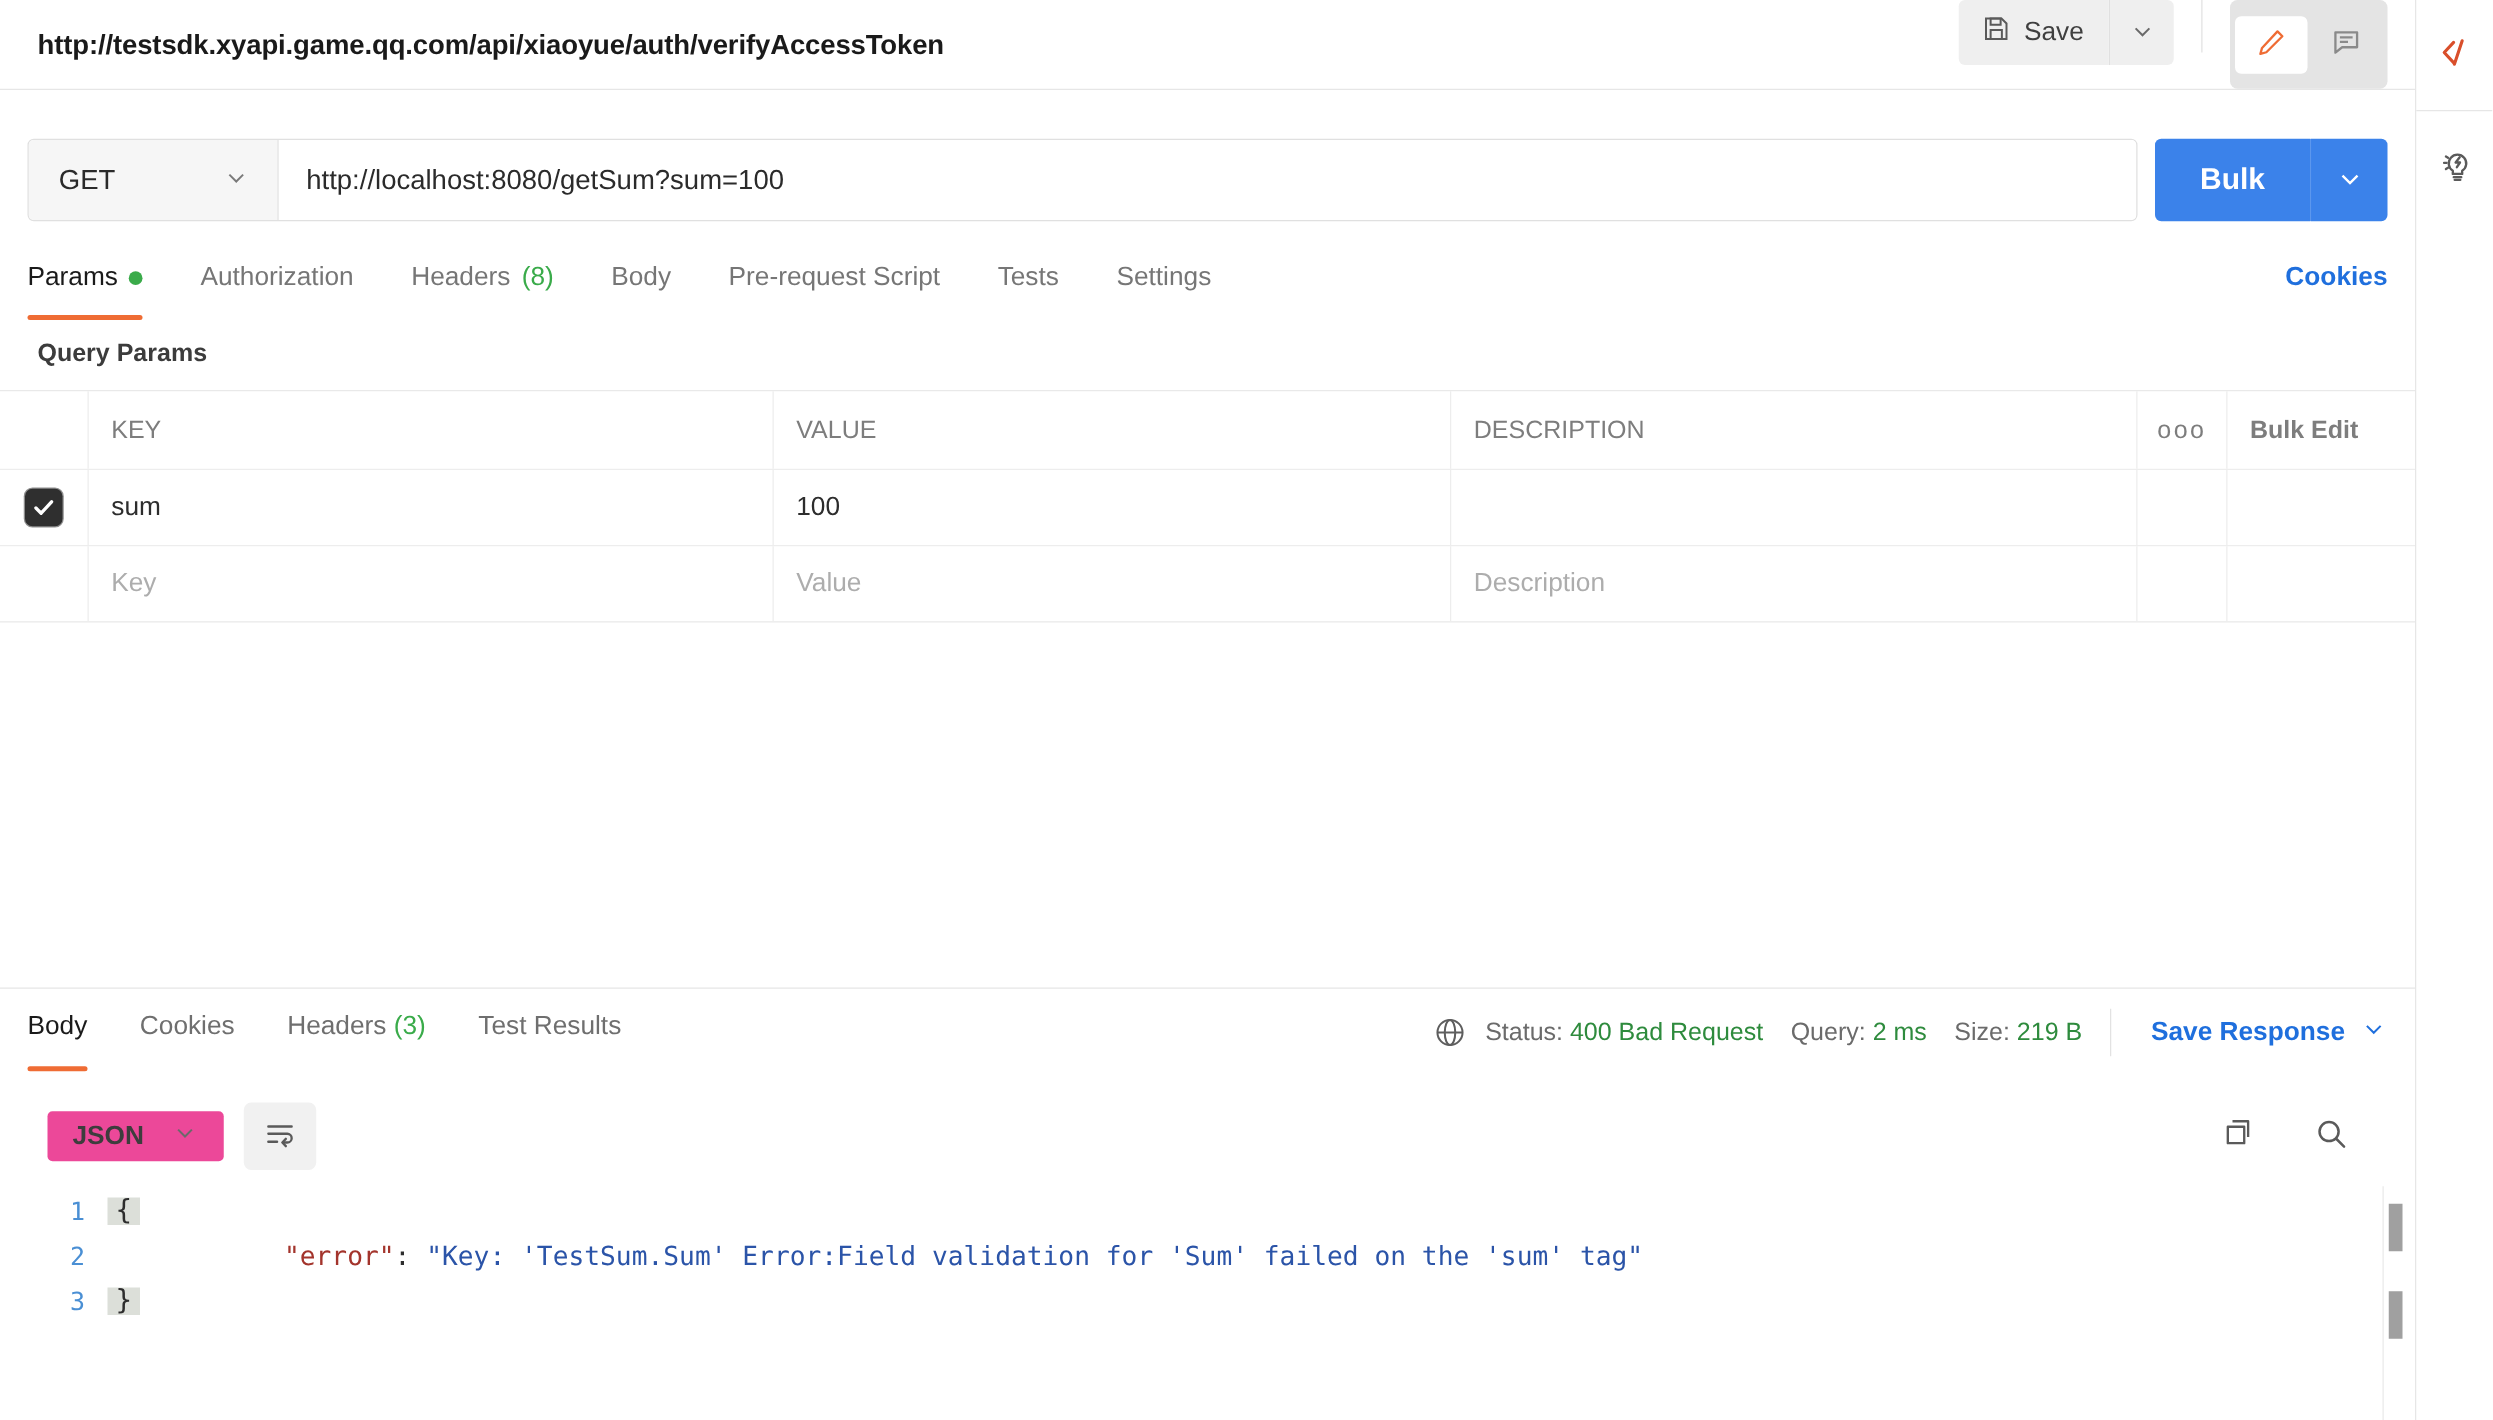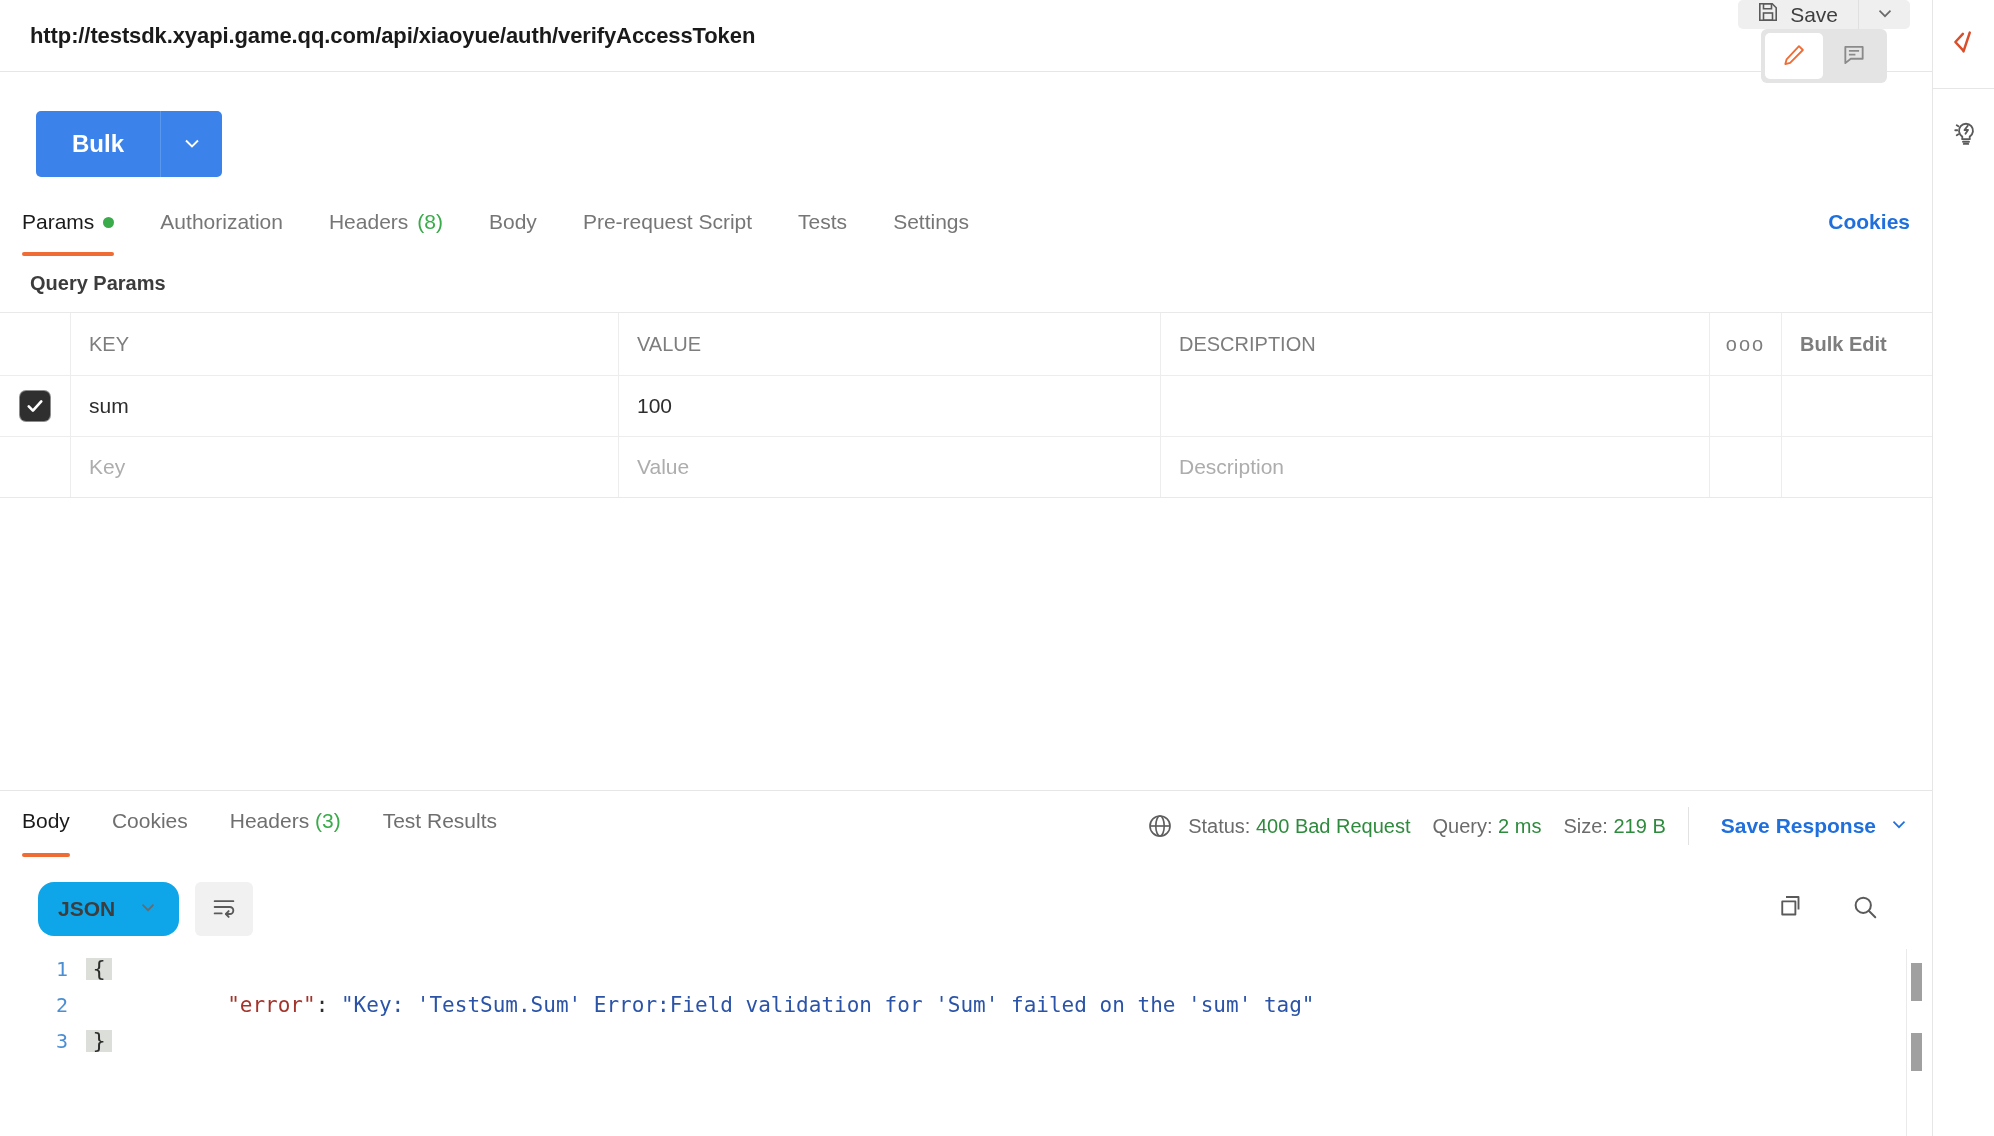--- a/index.html
+++ b/index.html
@@ -15,23 +15,22 @@
   .topbar {
     position: absolute; left: 0; top: 0; width: 1932px; height: 72px;
     border-bottom: 1px solid #e6e6e6;
     display: flex; align-items: center;
   }
   .req-title {
     margin-left: 30px; font-size: 22px; font-weight: 700; color: #1a1a1a;
     letter-spacing: -0.1px; white-space: nowrap;
   }
   .topbar-right {
-    margin-left: auto; display: flex; align-items: center; height: 100%;
+    margin-left: auto; display: flex; height: 100%;
     padding-right: 22px;
-    flex-direction: column;
   }
   .save-group { display: flex; align-items: stretch; height: 52px; }
   .save-btn {
     display: flex; align-items: center; gap: 10px;
     background: #efefef; border: none; border-radius: 5px 0 0 5px;
     padding: 0 20px 0 18px; font-size: 21px; color: #3f3f3f;
     font-family: "Liberation Sans", sans-serif; cursor: pointer;
   }
   .save-caret {
     background: #efefef; border: none; border-left: 1px solid #e0e0e0;
@@ -182,21 +181,21 @@
   }
   .seg {
     display: flex; background: #f1f1f1; border-radius: 6px; overflow: hidden; height: 54px;
   }
   .seg button {
     border: none; background: transparent; font-size: 21px; color: #7a7a7a;
     padding: 0 26px; cursor: pointer; font-family: "Liberation Sans", sans-serif;
   }
   .seg button.active { background: #e2e2e2; color: #1d1d1d; border-radius: 6px; }
   .fmt-sel {
-    margin-left: 16px; height: 54px; background: #0ea5e9; border-radius: 16px;
+    margin-left: 16px; height: 40px; background: #ec4899; border-radius: 4px;
     display: flex; align-items: center; gap: 22px; padding: 0 20px; cursor: pointer;
   }
   .fmt-sel span { font-size: 21px; color: #3d3d3d; font-weight: 700; }
   .wrap-btn {
     margin-left: 16px; width: 58px; height: 54px; background: #f1f1f1;
     border-radius: 6px; display: flex; align-items: center; justify-content: center;
     cursor: pointer;
   }
   .bodybar-right { margin-left: auto; display: flex; align-items: center; gap: 44px; padding-right: 30px; }
   .ic-btn { cursor: pointer; display: flex; align-items: center; }
@@ -272,20 +271,31 @@
               <path d="M4 4.5h16v11H9l-5 4z"></path>
               <path d="M7.3 8.2h9.4M7.3 11.6h6"></path>
             </svg>
           </span>
         </button>
       </div>
     </div>
   </div>
 
   <div class="urlrow">
+    <div class="method-url">
+      <div class="method-box">
+        <span class="method-label">GET</span>
+        <span>
+          <svg width="22" height="22" viewBox="0 0 24 24" fill="none" stroke="#7a7a7a" stroke-width="1.7">
+            <path d="M6 9.5l6 6 6-6"></path>
+          </svg>
+        </span>
+      </div>
+      <input class="url-input" type="text" value="http://localhost:8080/getSum?sum=100" style="">
+    </div>
     <div class="send-group">
       <button class="send-btn">Bulk</button>
       <button class="send-caret">
         <span>
           <svg width="24" height="24" viewBox="0 0 24 24" fill="none" stroke="#ffffff" stroke-width="1.9">
             <path d="M6 9.5l6 6 6-6"></path>
           </svg>
         </span>
       </button>
     </div>

